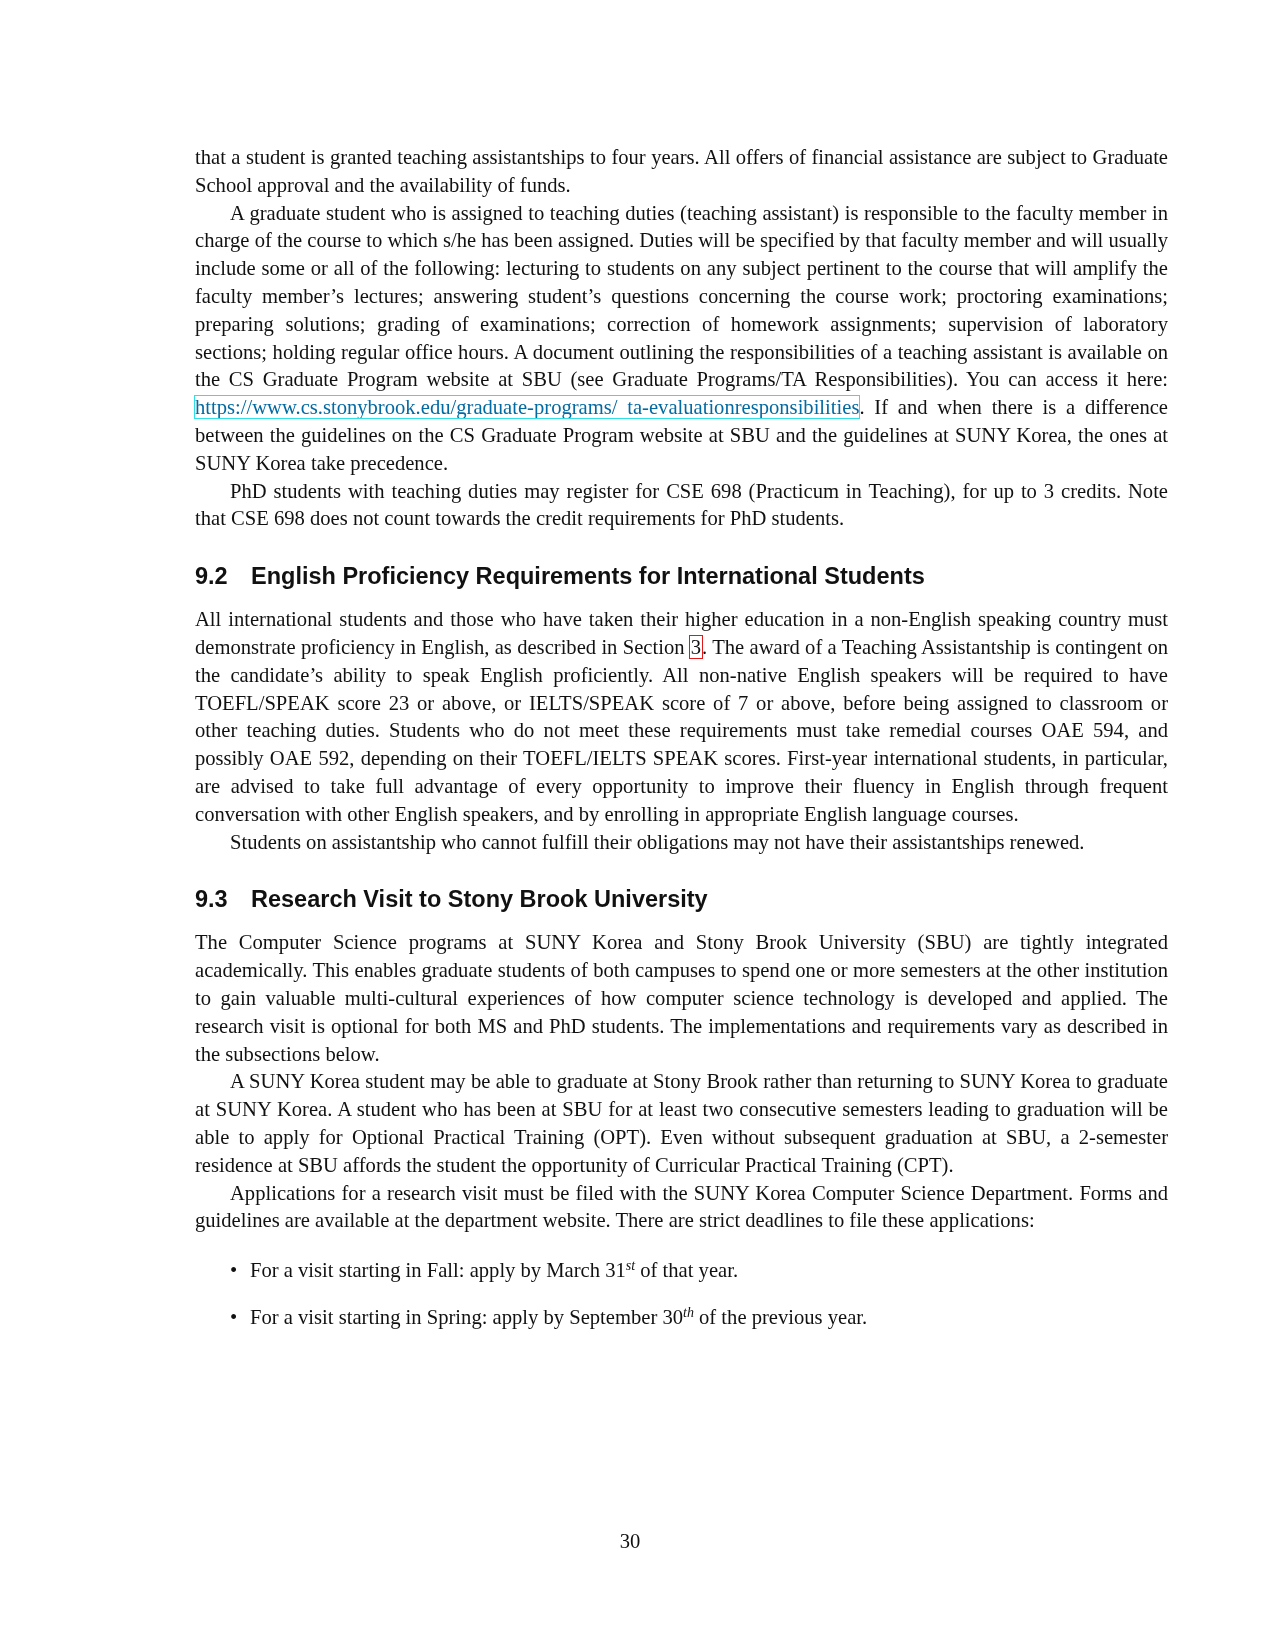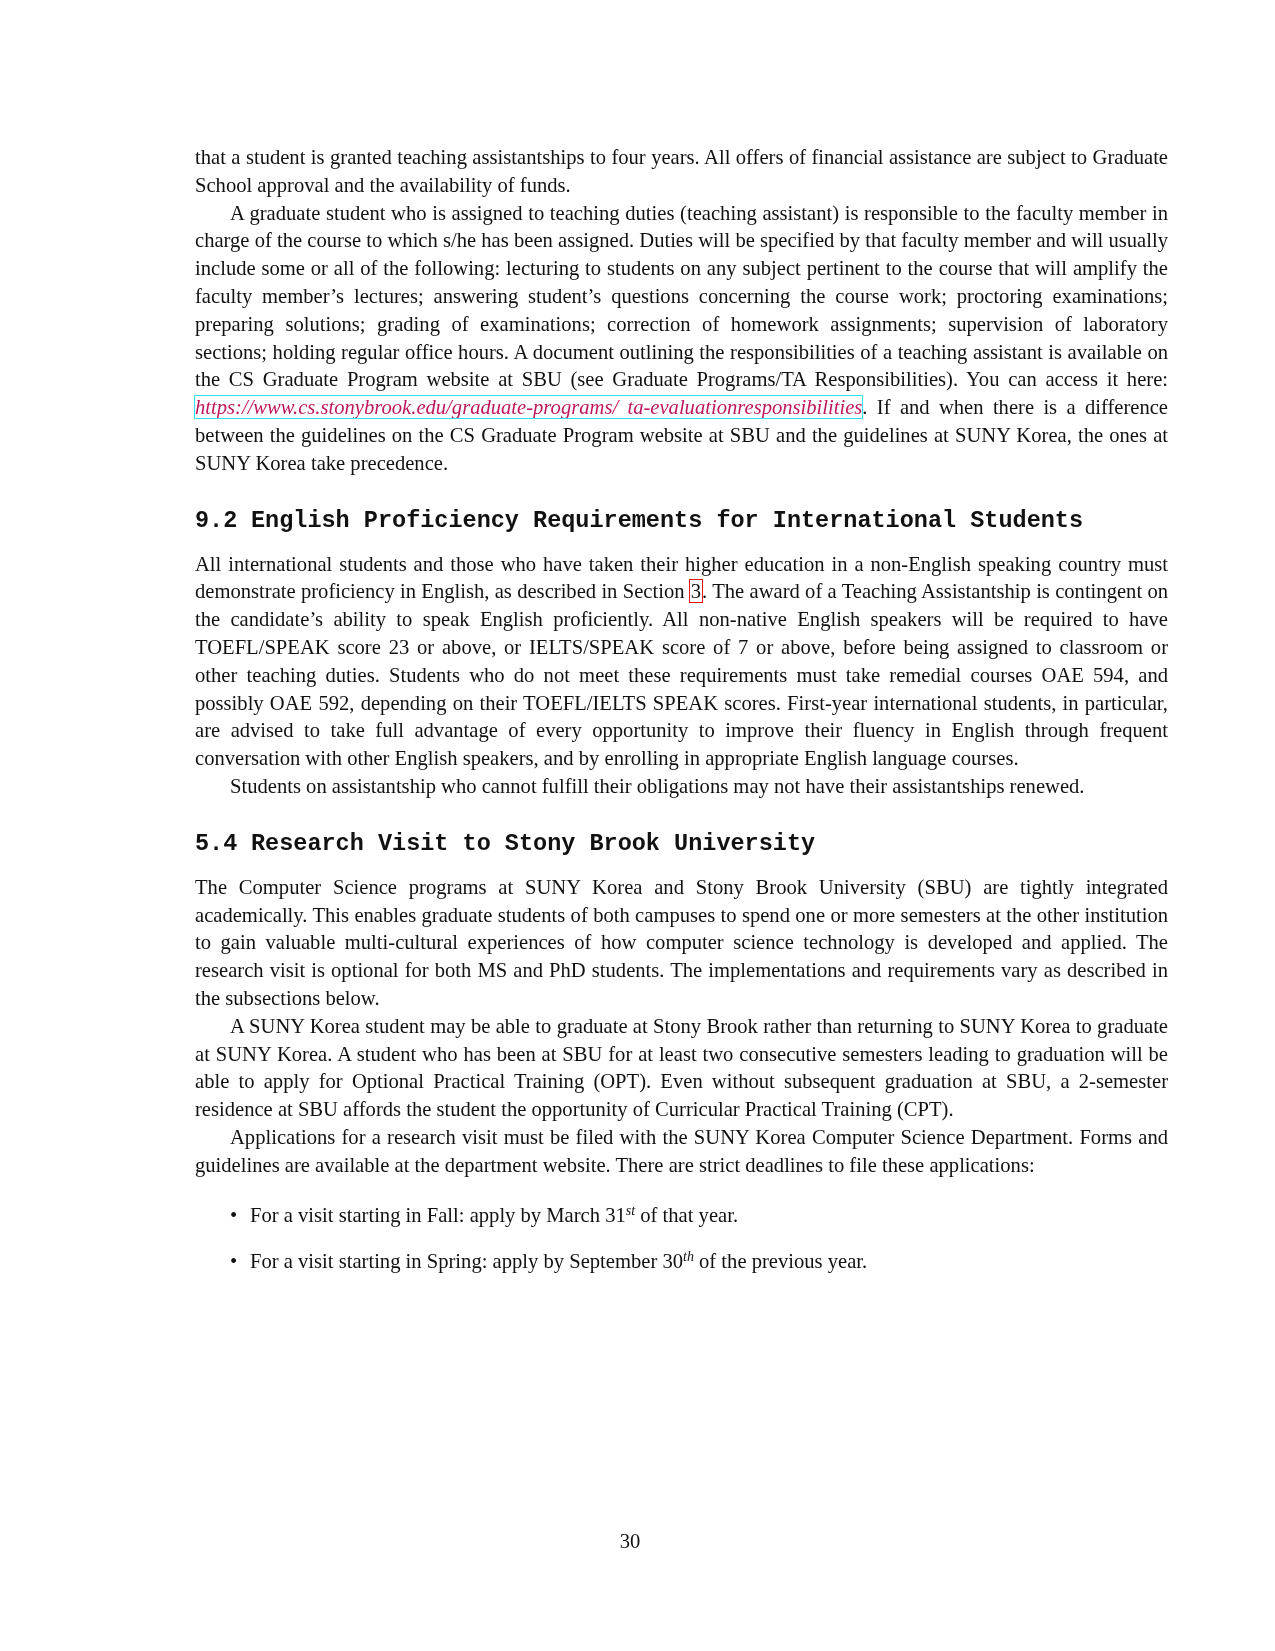--- a/index.html
+++ b/index.html
@@ -5,27 +5,27 @@
   html, body { margin: 0; padding: 0; background: #ffffff; }
   body { width: 1275px; height: 1651px; position: relative; overflow: hidden; }
   .page {
     position: absolute; left: 147px; top: 144px; width: 973px;
     font-family: "Liberation Serif", serif; font-size: 20.6px; line-height: 27.8px;
     color: #111; text-align: justify; margin-left: 48px;
   }
   p { margin: 0; }
   p.indent { text-indent: 35px; }
   h2 {
-    font-family: Liberation Mono, monospace; font-weight: bold; font-size: 23.5px;
+    font-family: Liberation Sans, sans-serif; font-weight: bold; font-size: 23.5px;
     margin: 29px 0 16px 0; line-height: 28px; color: #111;
   }
   h2 .num { display: inline-block; width: 56px; }
   .url {
-    font-style: italic; outline: 1.6px solid #2fe0e6; outline-offset: 0px;
-    color: #be185d; text-decoration: none;
+    outline: 1.6px solid #2fe0e6; outline-offset: 0px;
+    color: #0369a1; text-decoration: none;
   }
   .ref {
     outline: 1.6px solid #e01818; outline-offset: 0px; color: #111; text-decoration: none;
     padding: 0 1px;
   }
   ul { list-style: none; margin: 22px 0 0 0; padding: 0 0 0 35px; }
   ul li { position: relative; padding-left: 20px; margin-bottom: 19px; text-align: left; }
   ul li .bullet { position: absolute; left: 0; top: 0; }
   sup { font-style: italic; font-size: 14px; line-height: 0; vertical-align: 7px; }
   .page-number {
@@ -35,29 +35,30 @@
 </style>
 </head>
 <body>
 
 <div class="page">
 
   <p>that a student is granted teaching assistantships to four years. All offers of financial assistance are subject to Graduate School approval and the availability of funds.</p>
 
   <p class="indent"><span>A graduate student who is assigned to teaching duties (teaching assistant) is responsible to the faculty member in charge of the course to which s/he has been assigned.  Duties will be specified by that faculty member and will usually include some or all of the following:  lecturing to students on any subject pertinent to the course that will amplify the faculty member’s lectures; answering student’s questions concerning the course work; proctoring examinations; preparing solutions; grading of examinations; correction of homework assignments; supervision of laboratory sections; holding regular office hours.  A document outlining the responsibilities of a teaching assistant is available on the CS Graduate Program website at SBU (see Graduate Programs/TA Responsibilities).  You can access it here: </span><a class="url">https://www.cs.stonybrook.edu/graduate-programs/ ta-evaluationresponsibilities</a><span>.  If and when there is a difference between the guidelines on the CS Graduate Program website at SBU and the guidelines at SUNY Korea, the ones at SUNY Korea take precedence.</span></p>
 
+  <p class="indent">PhD students with teaching duties may register for CSE 698 (Practicum in Teaching), for up to 3 credits. Note that CSE 698 does not count towards the credit requirements for PhD students.</p>
 
 
   <h2><span class="num">9.2</span><span>English Proficiency Requirements for International Students</span></h2>
 
   <p><span>All international students and those who have taken their higher education in a non-English speaking country must demonstrate proficiency in English, as described in Section </span><a class="ref">3</a><span>.  The award of a Teaching Assistantship is contingent on the candidate’s ability to speak English proficiently.  All non-native English speakers will be required to have TOEFL/SPEAK score 23 or above, or IELTS/SPEAK score of 7 or above, before being assigned to classroom or other teaching duties.  Students who do not meet these requirements must take remedial courses OAE 594, and possibly OAE 592, depending on their TOEFL/IELTS SPEAK scores. First-year international students, in particular, are advised to take full advantage of every opportunity to improve their fluency in English through frequent conversation with other English speakers, and by enrolling in appropriate English language courses.</span></p>
 
   <p class="indent">Students on assistantship who cannot fulfill their obligations may not have their assistantships renewed.</p>
 
-  <h2><span class="num">5.4</span><span>Research Visit to Stony Brook University</span></h2>
+  <h2><span class="num">9.3</span><span>Research Visit to Stony Brook University</span></h2>
 
   <p>The Computer Science programs at SUNY Korea and Stony Brook University (SBU) are tightly integrated academically. This enables graduate students of both campuses to spend one or more semesters at the other institution to gain valuable multi-cultural experiences of how computer science technology is developed and applied. The research visit is optional for both MS and PhD students. The implementations and requirements vary as described in the subsections below.</p>
   <p class="indent">A SUNY Korea student may be able to graduate at Stony Brook rather than returning to SUNY Korea to graduate at SUNY Korea. A student who has been at SBU for at least two consecutive semesters leading to graduation will be able to apply for Optional Practical Training (OPT). Even without subsequent graduation at SBU, a 2-semester residence at SBU affords the student the opportunity of Curricular Practical Training (CPT).</p>
   <p class="indent">Applications for a research visit must be filed with the SUNY Korea Computer Science Department. Forms and guidelines are available at the department website.  There are strict deadlines to file these applications:</p>
 
   <ul>
     <li><span class="bullet">•</span><span>For a visit starting in Fall: apply by March 31</span><sup>st</sup><span> of that year.</span></li>
     <li><span class="bullet">•</span><span>For a visit starting in Spring: apply by September 30</span><sup>th</sup><span> of the previous year.</span></li>
   </ul>
 </div>

